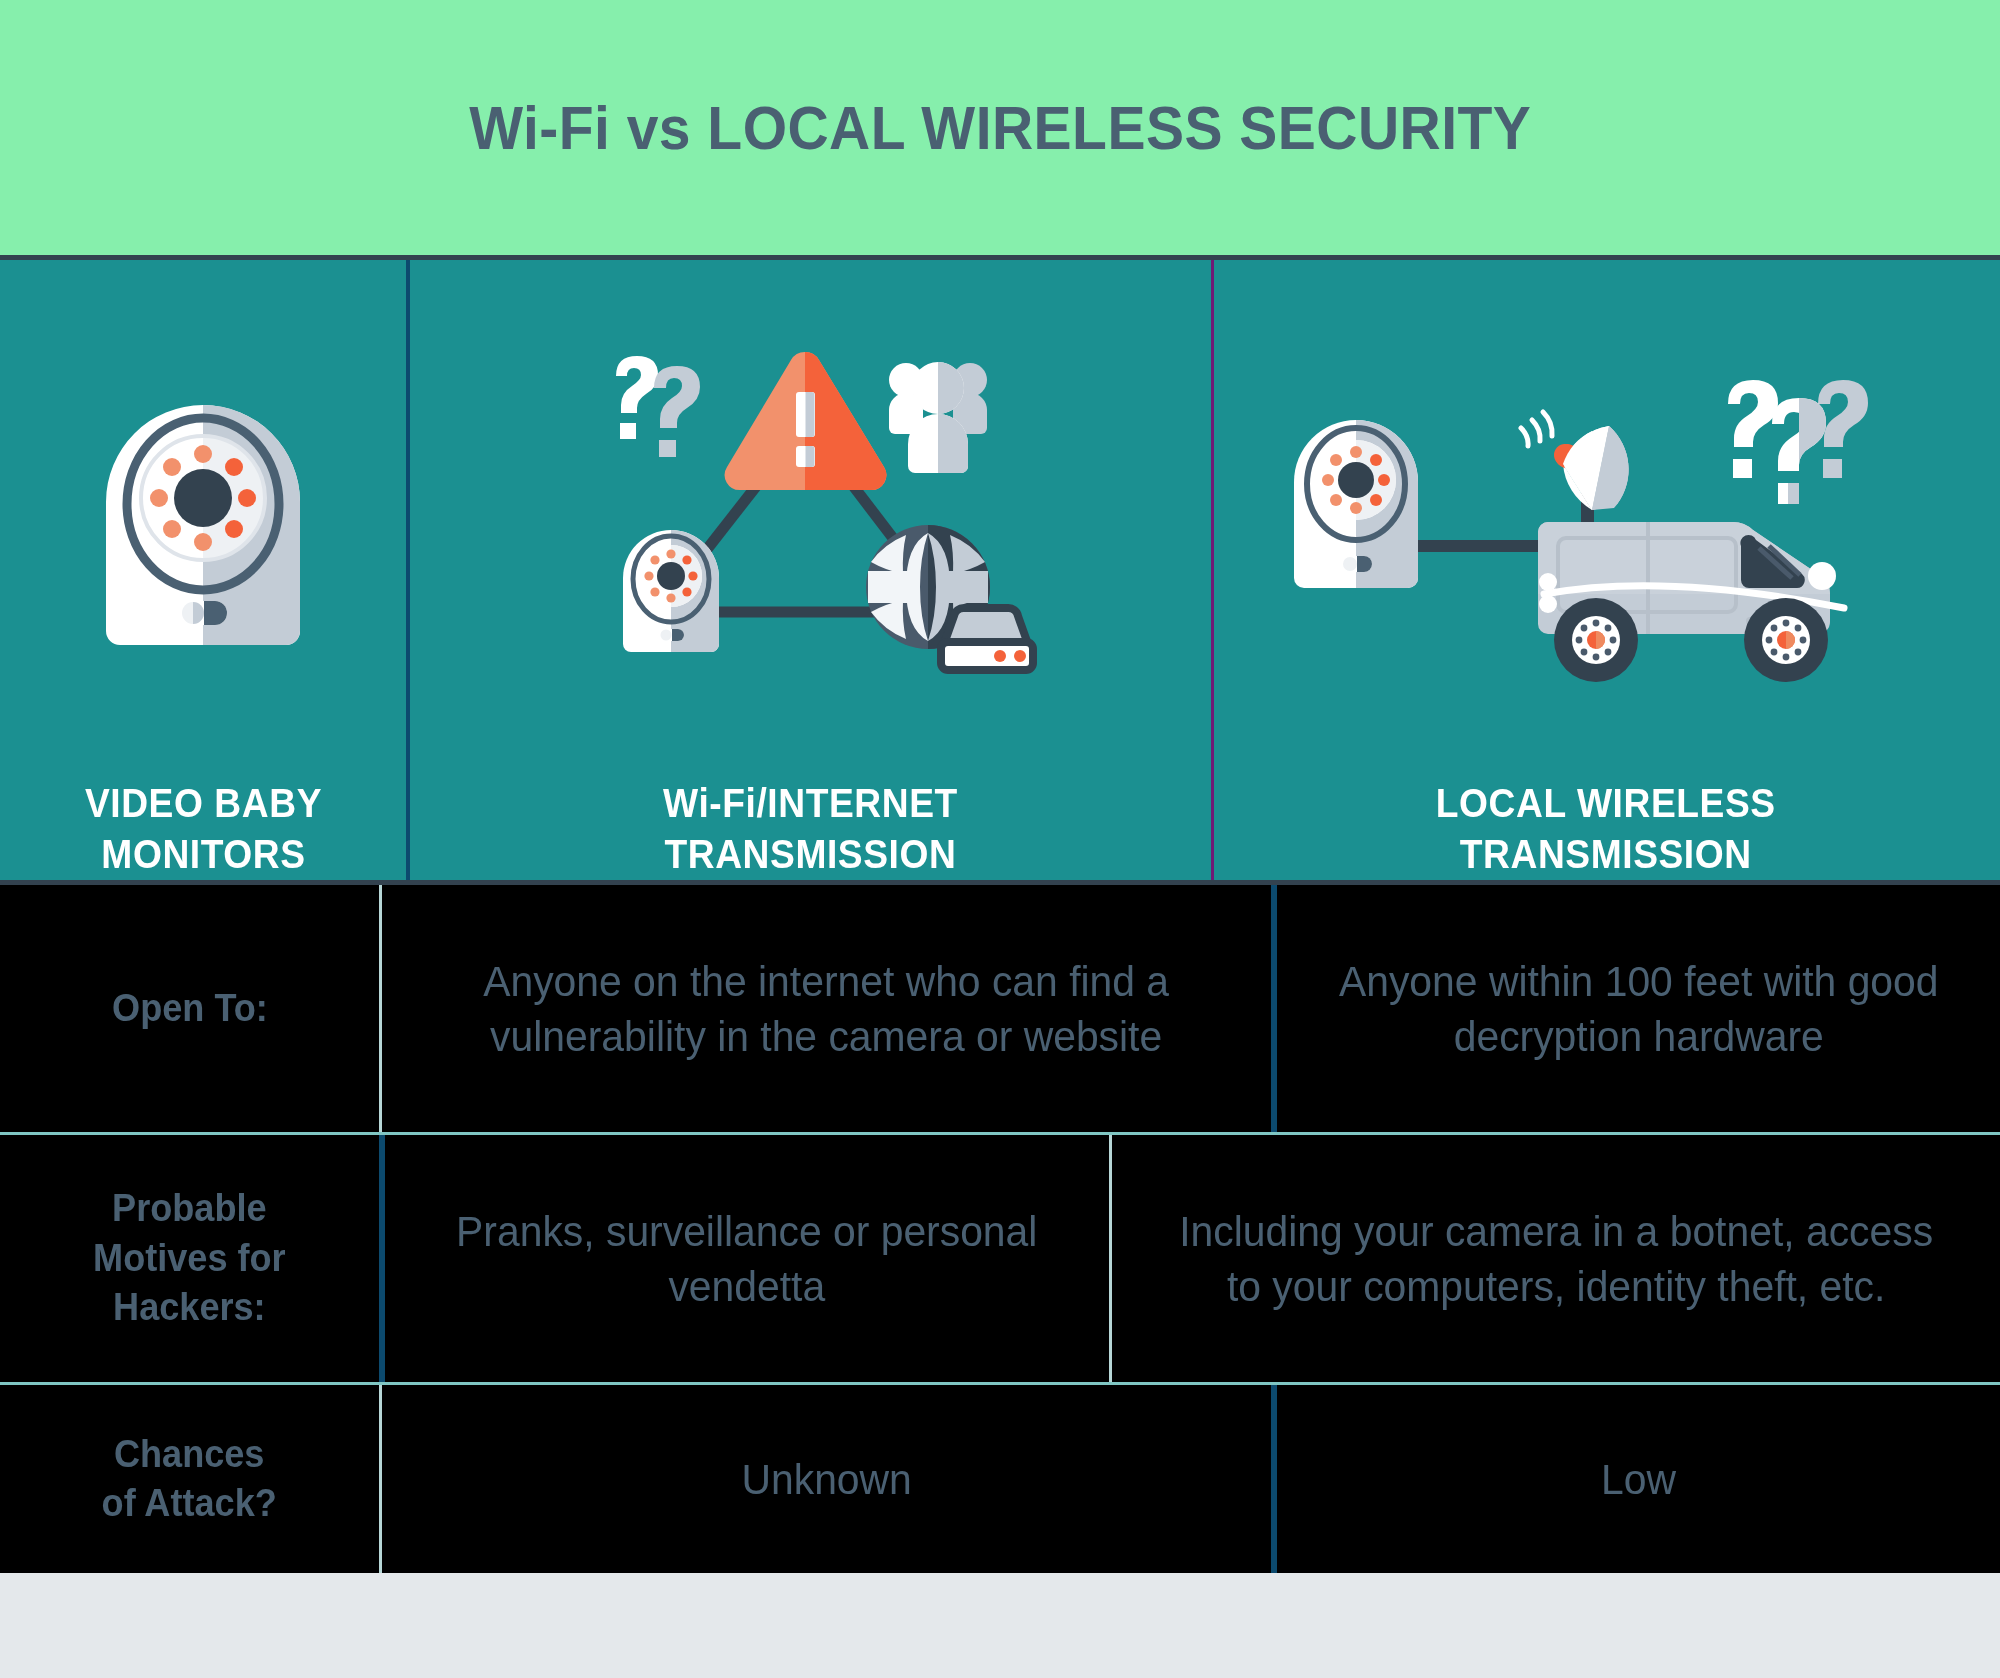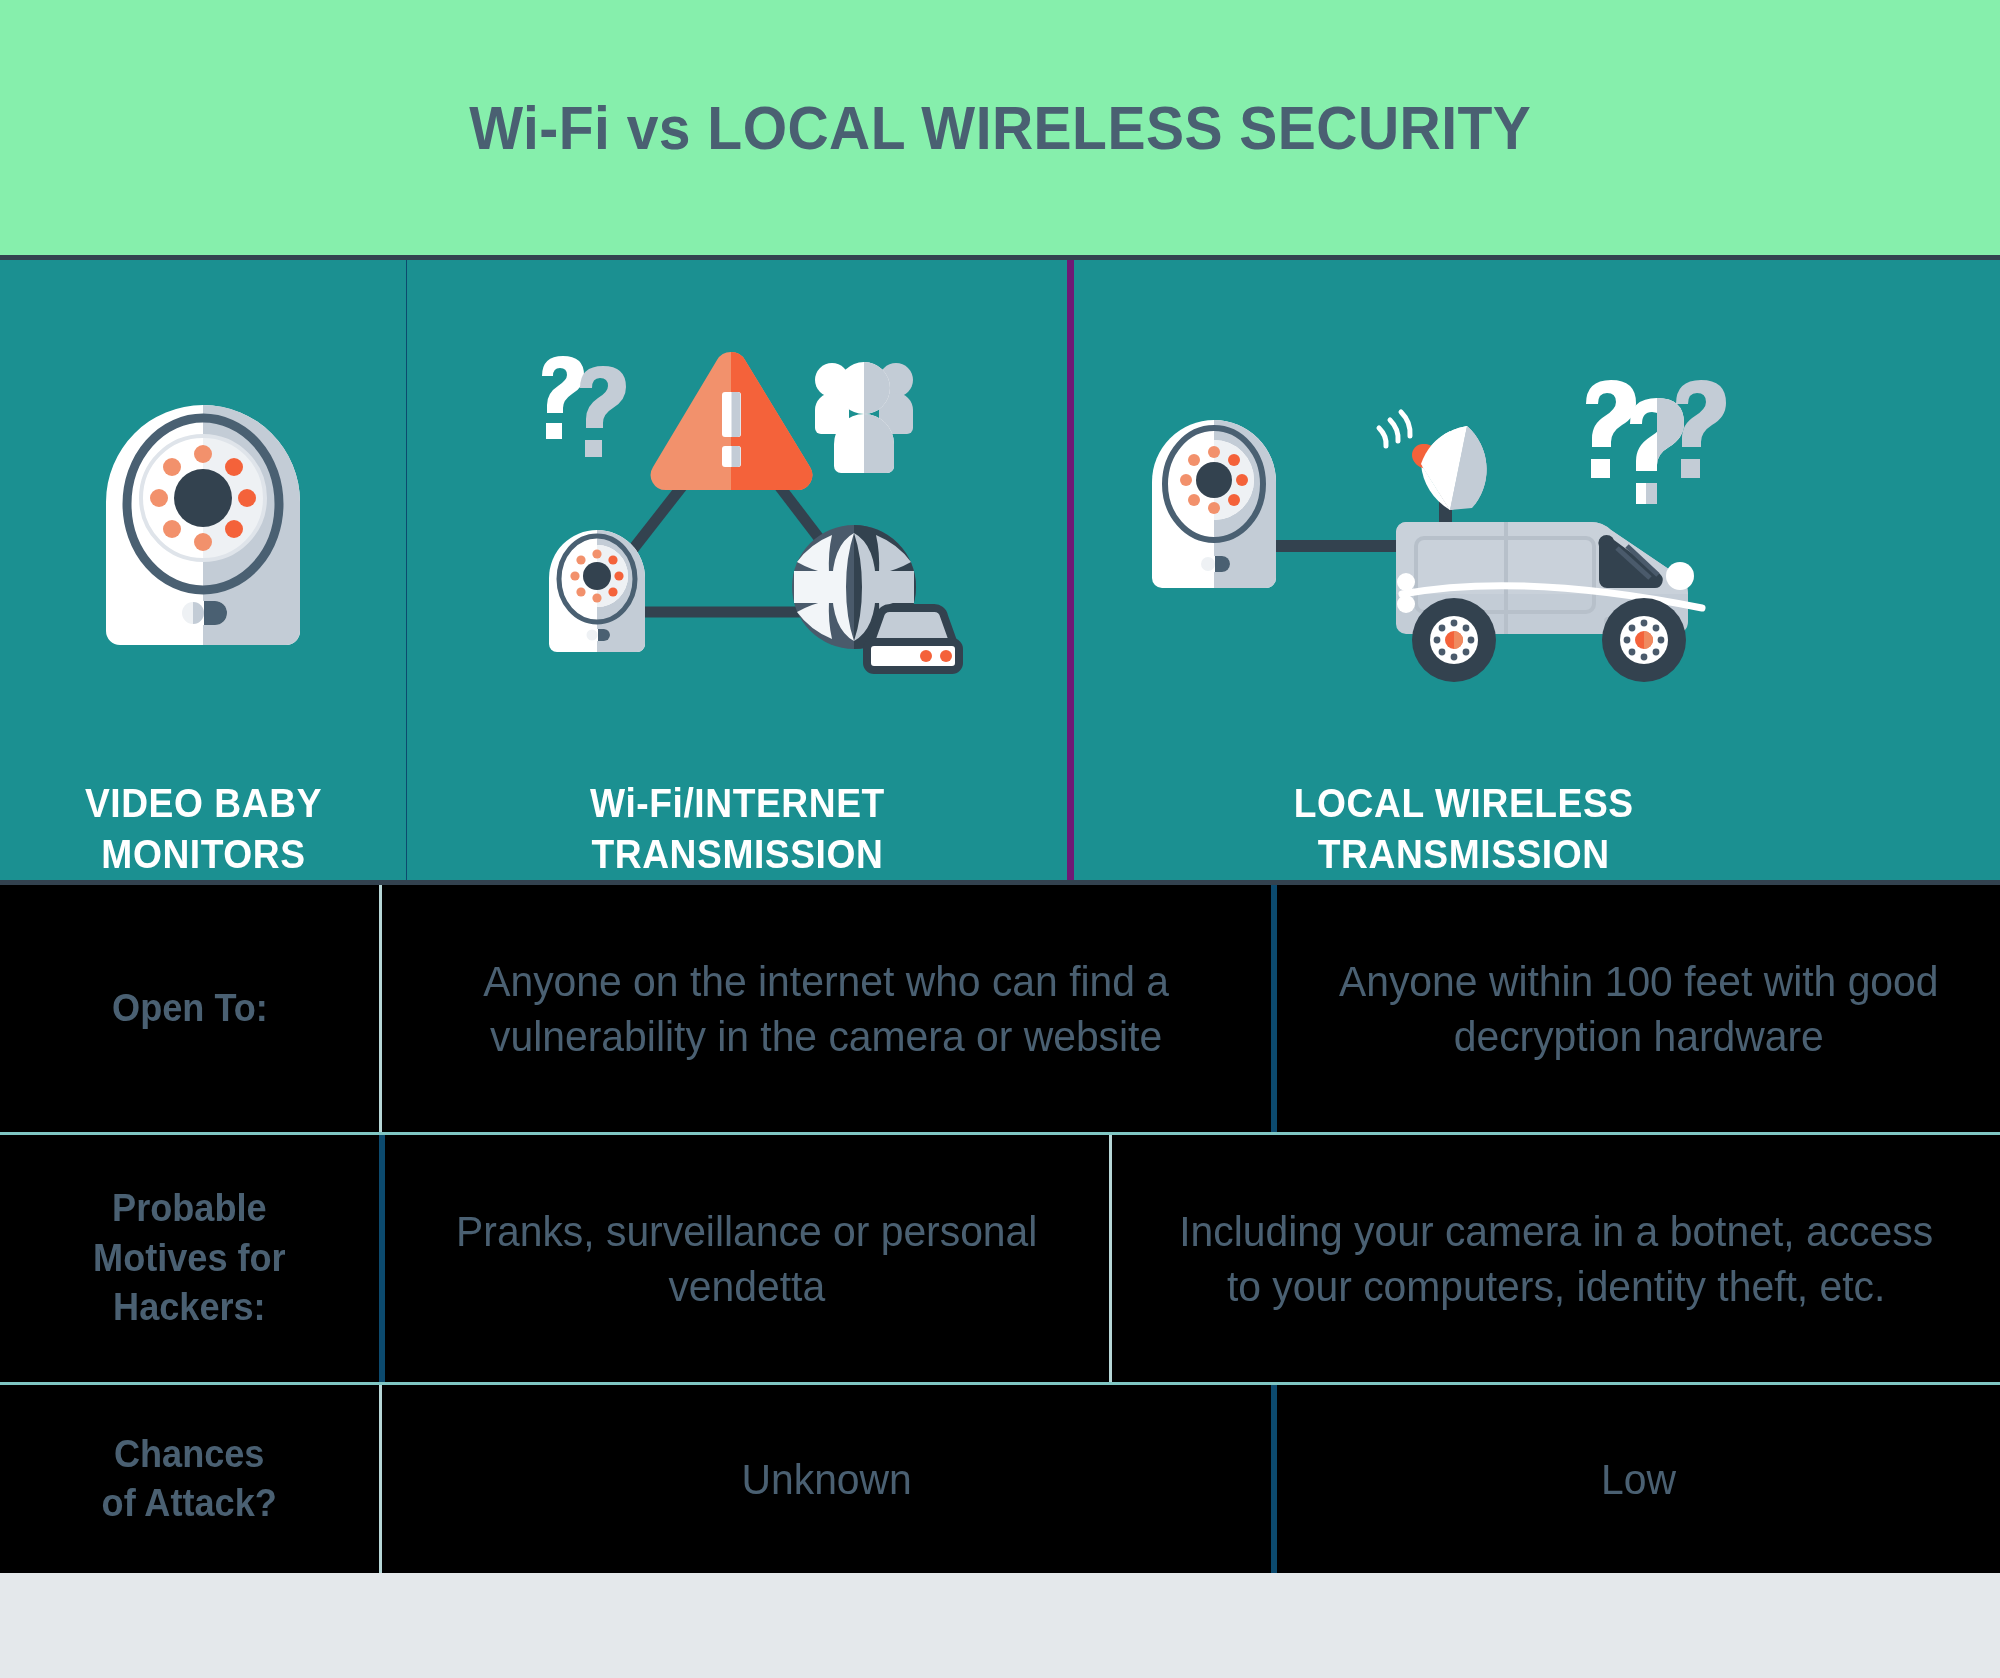--- a/index.html
+++ b/index.html
@@ -37,22 +37,22 @@
     border-bottom: 5px solid #33424f;
     height: 630px;
     position: relative;
   }
   .hcol {
     position: relative;
     display: flex; flex-direction: column;
     align-items: center; justify-content: flex-end;
   }
   .hcol.c1 { width: 406px; }
-  .hcol.c2 { width: 661px; border-left: 1px solid #0c4a6e; }
-  .hcol.c3 { width: 786px; border-left: 7px solid #701a75; }
+  .hcol.c2 { width: 805px; border-left: 4px solid #0c4a6e; }
+  .hcol.c3 { width: 786px; border-left: 3px solid #701a75; }
 
   .hcol-art {
     flex: 1 1 auto;
     width: 100%;
     display: flex; align-items: center; justify-content: center;
     padding-top: 10px;
   }
   .hcol-label {
     color: #ffffff;
     font-size: 40px;

